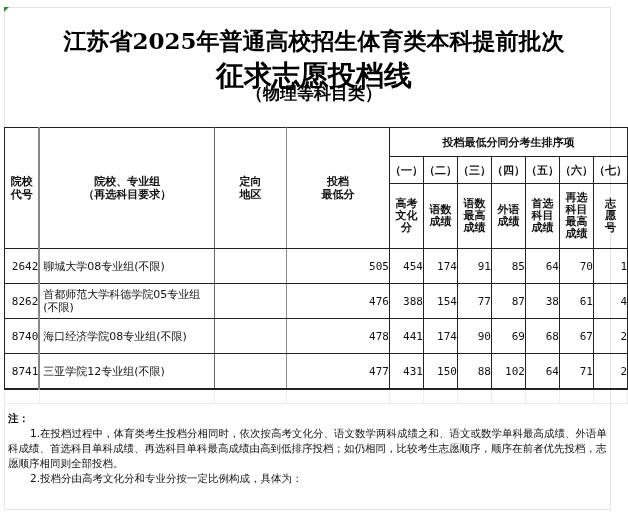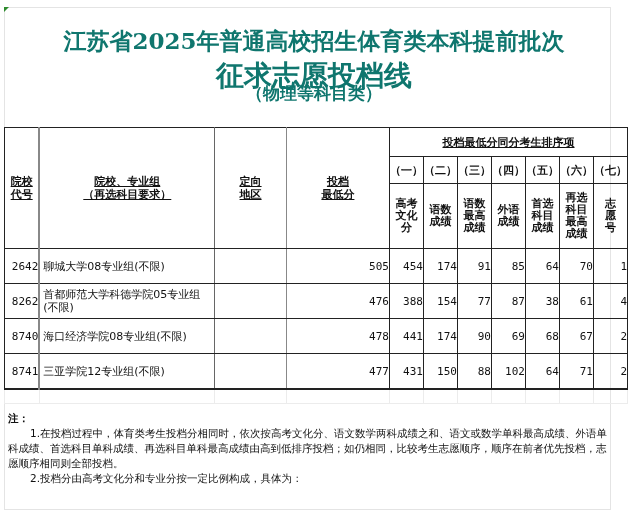--- a/index.html
+++ b/index.html
@@ -4,30 +4,30 @@
 <style>
   html, body { margin: 0; padding: 0; background: #ffffff; }
   body { width: 628px; height: 516px; position: relative; overflow: hidden;
          font-family: "DejaVu Sans", "Liberation Sans", sans-serif; color: #111; }
   .frame { position: absolute; left: 4px; top: 7px; width: 607px; height: 503px;
            border: 1px solid #e4e4e4; box-sizing: border-box; }
   .corner-mark { position: absolute; left: 4px; top: 7px; width: 0; height: 0;
                  border-top: 5px solid #2e8b2e; border-right: 5px solid transparent; }
   .title { position: absolute; left: 0; width: 628px; text-align: center;
            font-family: "DejaVu Serif", "Liberation Serif", serif; font-weight: bold;
-           color: #0f766e; letter-spacing: 0px; }
+           color: #000000; letter-spacing: 0px; }
   .t1 { top: 26px; font-size: 23px; }
   .t2 { top: 57px; font-size: 28px; }
   .t3 { top: 82px; font-size: 17px; }
 
   table.main { position: absolute; left: 4px; top: 127px; border-collapse: collapse;
                table-layout: fixed; }
   table.main td { border: 1px solid #222; text-align: center; vertical-align: middle;
                   padding: 0; font-size: 11px; line-height: 13px; overflow: hidden; }
-  .hdr { font-weight: bold; font-size: 11px; text-decoration: underline; }
+  .hdr { font-weight: bold; font-size: 11px; }
   .col-code { border-right-color: #888 !important; border-right-width: 2px !important; }
   .col-school { border-right-color: #666 !important; }
   .col-region { border-right-color: #888 !important; }
   .school-cell { text-align: left !important; padding-left: 3px !important; font-size: 11px; }
   .num { font-family: "DejaVu Sans Mono", "Liberation Mono", monospace; font-size: 11px; }
   .sub { font-size: 11px; font-weight: bold; line-height: 12px; }
   .vtext { display: inline-block; width: 26px; word-break: break-all; line-height: 12px; text-align: center; }
   tr.data td { height: 34px; text-align: right; }
   tr.empty td { border: 1px solid #ececec; height: 13px; border-top: 2px solid #222; }
 

